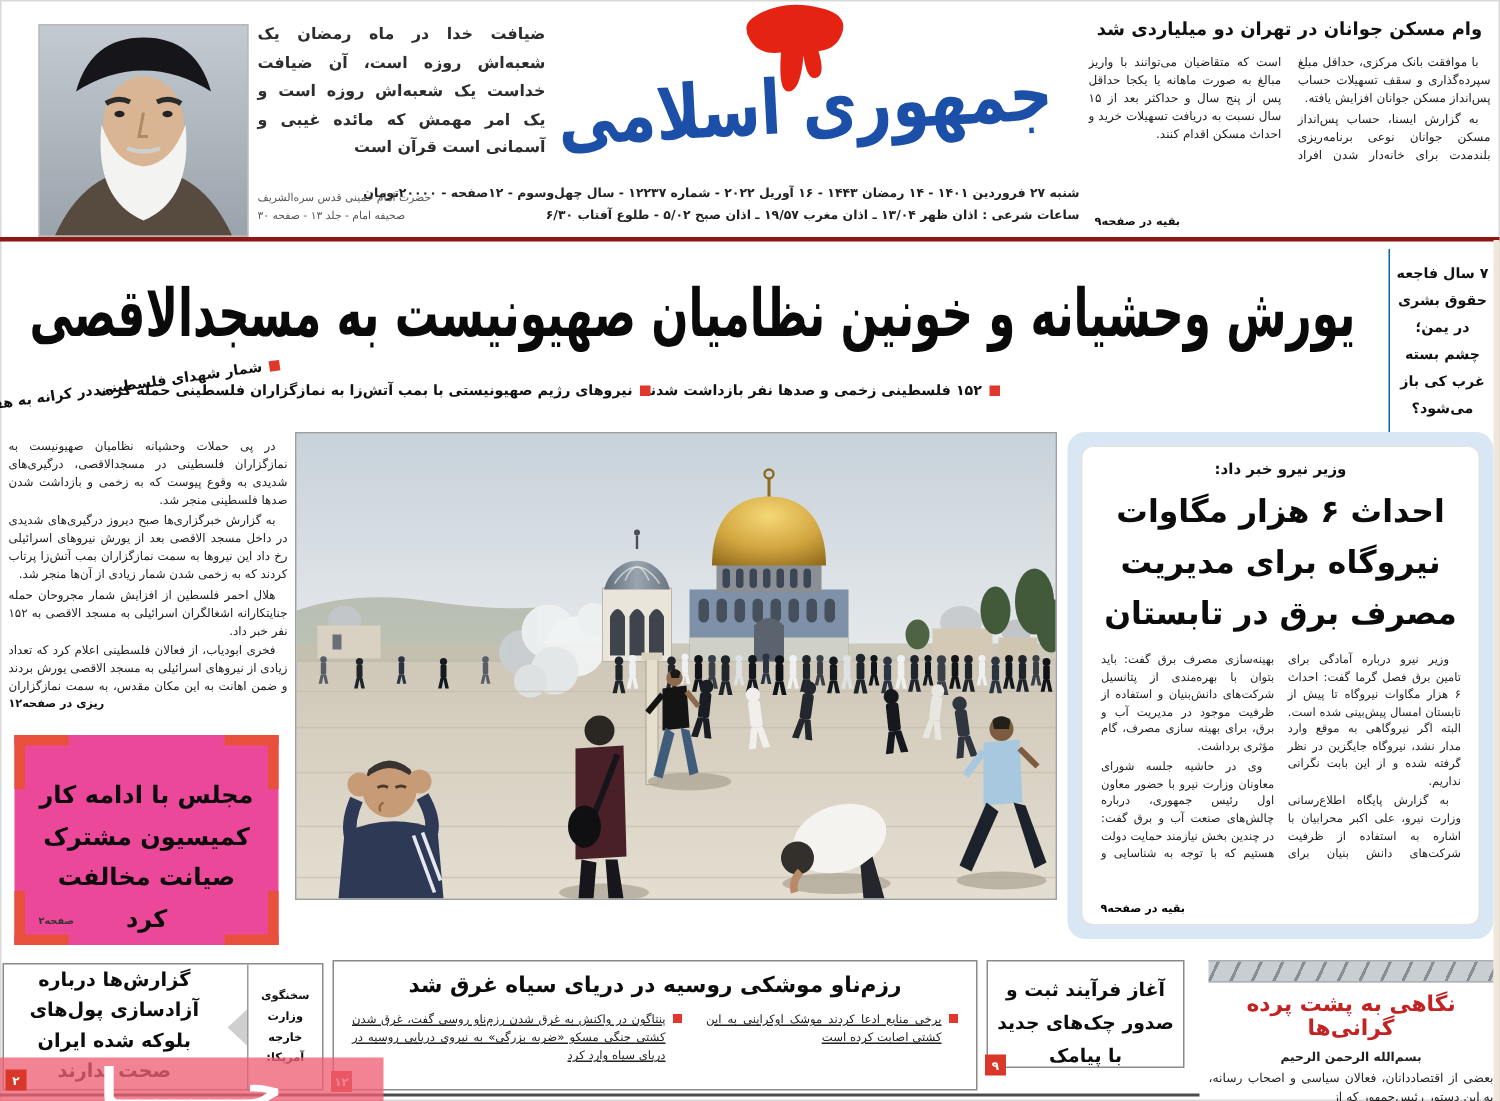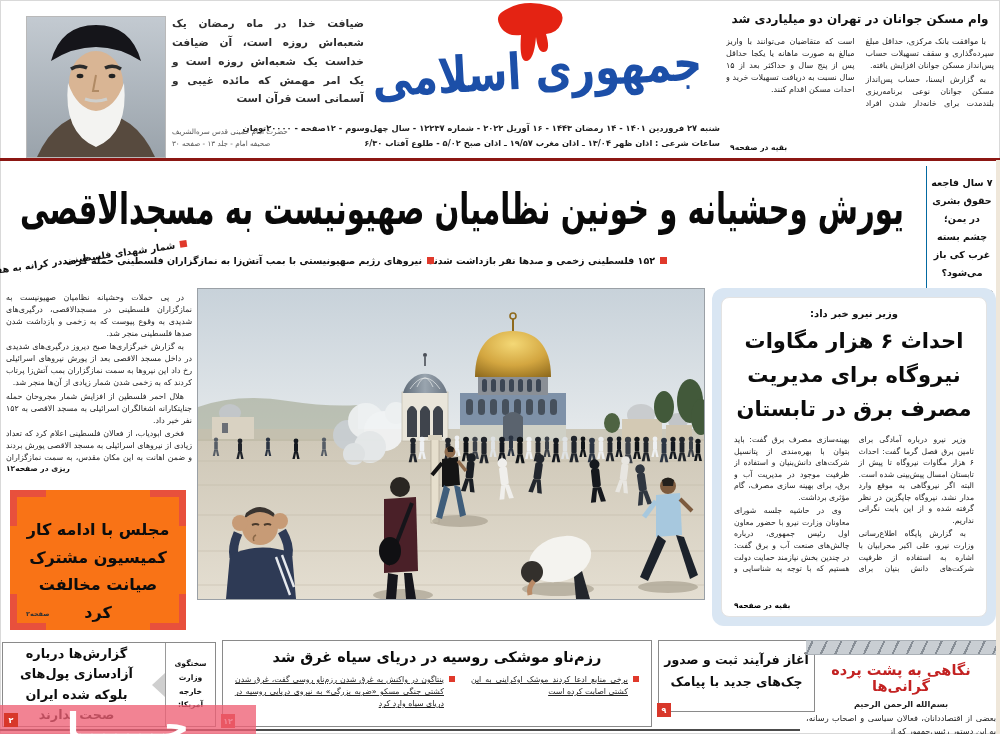--- a/index.html
+++ b/index.html
@@ -39,21 +39,21 @@
   .subhead { position:absolute; top:255px; display:flex; align-items:center; gap:5px; font-size:9.5px; font-weight:bold; color:#111; white-space:nowrap; }
   .bullet { display:inline-block; width:7px; height:7px; background:#e0392b; flex:none; }
   .sub-1 { right:333px; }
   .sub-2 { right:566px; }
   .sub-3 { right:812px; transform:rotate(-8deg); transform-origin:center; }
 
   
   .aqsa-body { left:6px; top:292px; width:186px; height:170px; overflow:hidden; font-size:7.9px; line-height:1.5; text-align:justify; color:#222; }
   .aqsa-cont { left:6px; top:464px; font-size:7.5px; font-weight:bold; color:#111; }
 
-  .majles { left:10px; top:490px; width:176px; height:140px; background:#f97316; }
+  .majles { left:10px; top:490px; width:176px; height:140px; background:#ec4899; }
   .corner { position:absolute; width:36px; height:36px; border:0 solid #e8503c; }
   .c-tr { top:0; right:0; border-top-width:7px; border-right-width:7px; }
   .c-tl { top:0; left:0; border-top-width:7px; border-left-width:7px; }
   .c-br { bottom:0; right:0; border-bottom-width:7px; border-right-width:7px; }
   .c-bl { bottom:0; left:0; border-bottom-width:7px; border-left-width:7px; }
   .majles-title { position:absolute; top:26px; left:14px; right:14px; font-size:16px; font-weight:bold; text-align:center; line-height:1.72; color:#0d0d0d; }
   .majles-page { position:absolute; left:16px; bottom:12px; font-size:6.5px; font-weight:bold; color:#333; }
 
   
   .photo { left:197px; top:288px; width:508px; height:312px; border:1px solid #9aa0a6; background:#d9d3c6; }
@@ -74,21 +74,21 @@
   .us-title { flex:1; align-self:center; font-size:12.8px; font-weight:bold; text-align:center; line-height:1.6; color:#0d0d0d; padding:0 4px; }
 
   .warship { left:222px; top:640px; width:430px; height:87px; padding:8px 12px 6px; }
   .warship-title { font-size:14.5px; font-weight:bold; text-align:center; color:#0d0d0d; }
   .warship-subs { display:flex; gap:16px; margin-top:9px; }
   .warship-sub { display:flex; gap:5px; font-size:7.8px; line-height:1.55; text-align:justify; color:#222;text-decoration:underline; }
   .warship-sub .bullet { width:6px; height:6px; margin-top:2px; }
   .ws-1 { width:168px; flex:none; }
   .ws-2 { flex:1; }
 
-  .checks { left:658px; top:640px; width:157px; height:72px; padding-top:8px; }
+  .checks { left:658px; top:640px; width:132px; height:72px; padding-top:8px; }
   .checks-title { font-size:12.5px; font-weight:bold; text-align:center; line-height:1.75; color:#0d0d0d; }
 
   .badge { position:absolute; width:14px; height:14px; background:#d8372a; color:#fff; font-size:8px; font-weight:bold; display:flex; align-items:center; justify-content:center; }
   .badge-us { left:1px; bottom:-1px; z-index:6; }
   .badge-warship { left:-2px; bottom:-2px; }
   .badge-checks { left:-2px; bottom:-6px; }
 
   .editorial { left:806px; top:640px; width:190px; height:94px; }
   .edit-band { height:15px; background:#c9ced3;
     background-image:repeating-linear-gradient(115deg, rgba(255,255,255,0) 0 5px, #878e96 5px 7px, rgba(255,255,255,0) 7px 13px);

